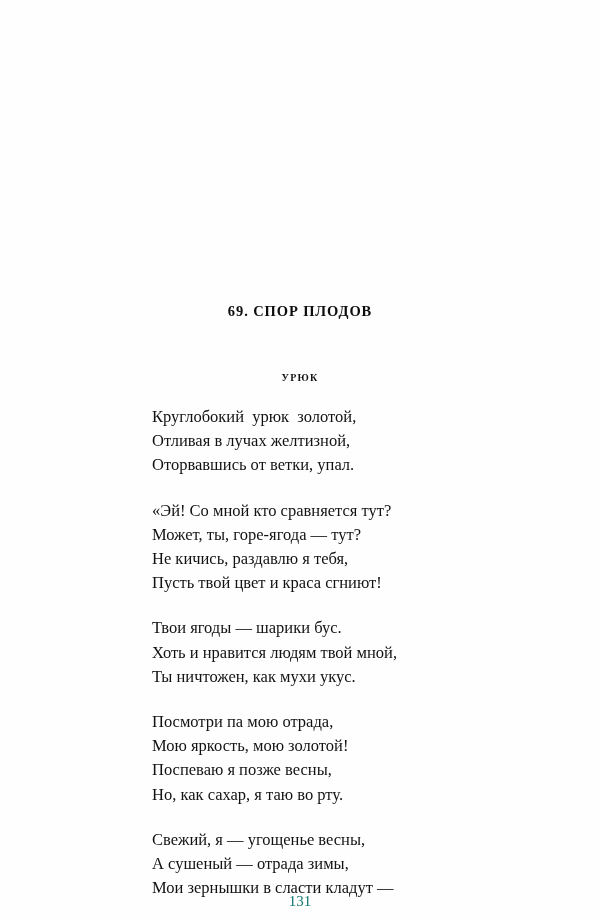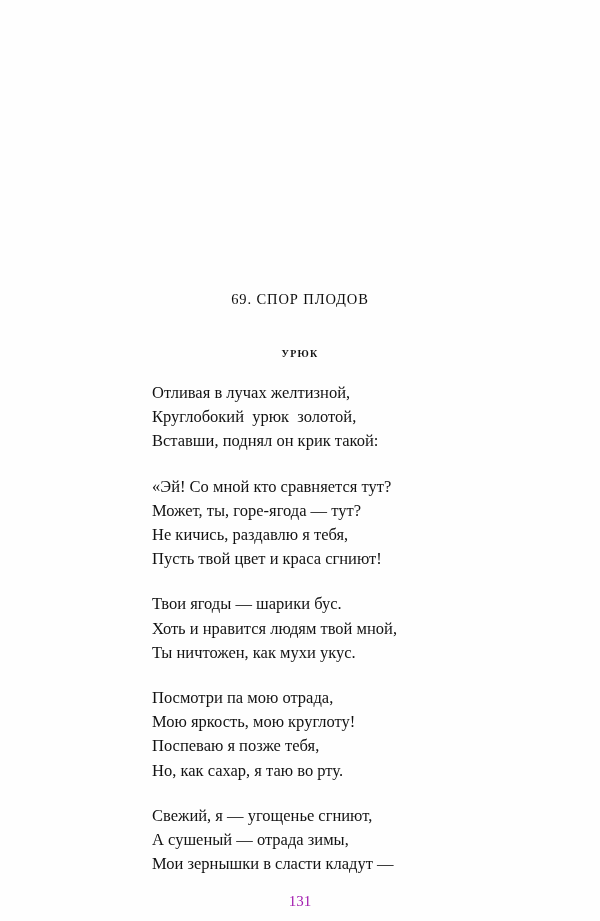--- a/index.html
+++ b/index.html
@@ -25,23 +25,23 @@
   }
   .content {
     position: absolute;
     left: 0;
     top: 0;
     width: 600px;
   }
   .poem-title {
     text-align: center;
     font-size: 14.5px;
-    font-weight: normal;
+    font-weight: bold;
     letter-spacing: 0.9px;
-    margin: 4px;
+    margin: 16px;
     padding-top: 287px;
     text-transform: uppercase;
     color: #0d0d0d;
   }
   .section-title {
     text-align: center;
     font-size: 10px;
     font-weight: bold;
     letter-spacing: 1.2px;
     margin: 0;
@@ -72,60 +72,60 @@
     white-space: pre;
     color: #121212;
   }
   .page-number {
     position: absolute;
     left: 0;
     top: 893px;
     width: 600px;
     text-align: center;
     font-size: 15px;
-    color: #a21caf;
+    color: #0f766e;
   }
 </style>
 </head>
 <body>
 
 <div class="page">
   <div class="content">
     <h1 class="poem-title">69. СПОР ПЛОДОВ</h1>
     <h2 class="section-title">УРЮК</h2>
     <div class="stanzas">
 
       <div class="stanza stanza-first">
+        <p class="line">Круглобокий  урюк  золотой,</p>
         <p class="line">Отливая в лучах желтизной,</p>
-        <p class="line">Круглобокий  урюк  золотой,</p>
-        <p class="line">Вставши, поднял он крик такой:</p>
+        <p class="line">Оторвавшись от ветки, упал.</p>
       </div>
 
       <div class="stanza">
         <p class="line">«Эй! Со мной кто сравняется тут?</p>
         <p class="line">Может, ты, горе-ягода — тут?</p>
         <p class="line">Не кичись, раздавлю я тебя,</p>
         <p class="line">Пусть твой цвет и краса сгниют!</p>
       </div>
 
       <div class="stanza">
         <p class="line">Твои ягоды — шарики бус.</p>
         <p class="line">Хоть и нравится людям твой мной,</p>
         <p class="line">Ты ничтожен, как мухи укус.</p>
       </div>
 
       <div class="stanza">
         <p class="line">Посмотри па мою отрада,</p>
-        <p class="line">Мою яркость, мою круглоту!</p>
-        <p class="line">Поспеваю я позже тебя,</p>
+        <p class="line">Мою яркость, мою золотой!</p>
+        <p class="line">Поспеваю я позже весны,</p>
         <p class="line">Но, как сахар, я таю во рту.</p>
       </div>
 
       <div class="stanza">
-        <p class="line">Свежий, я — угощенье сгниют,</p>
+        <p class="line">Свежий, я — угощенье весны,</p>
         <p class="line">А сушеный — отрада зимы,</p>
         <p class="line">Мои зернышки в сласти кладут —</p>
 
       </div>
 
     </div>
   </div>
   <div class="page-number">131</div>
 </div>
 

